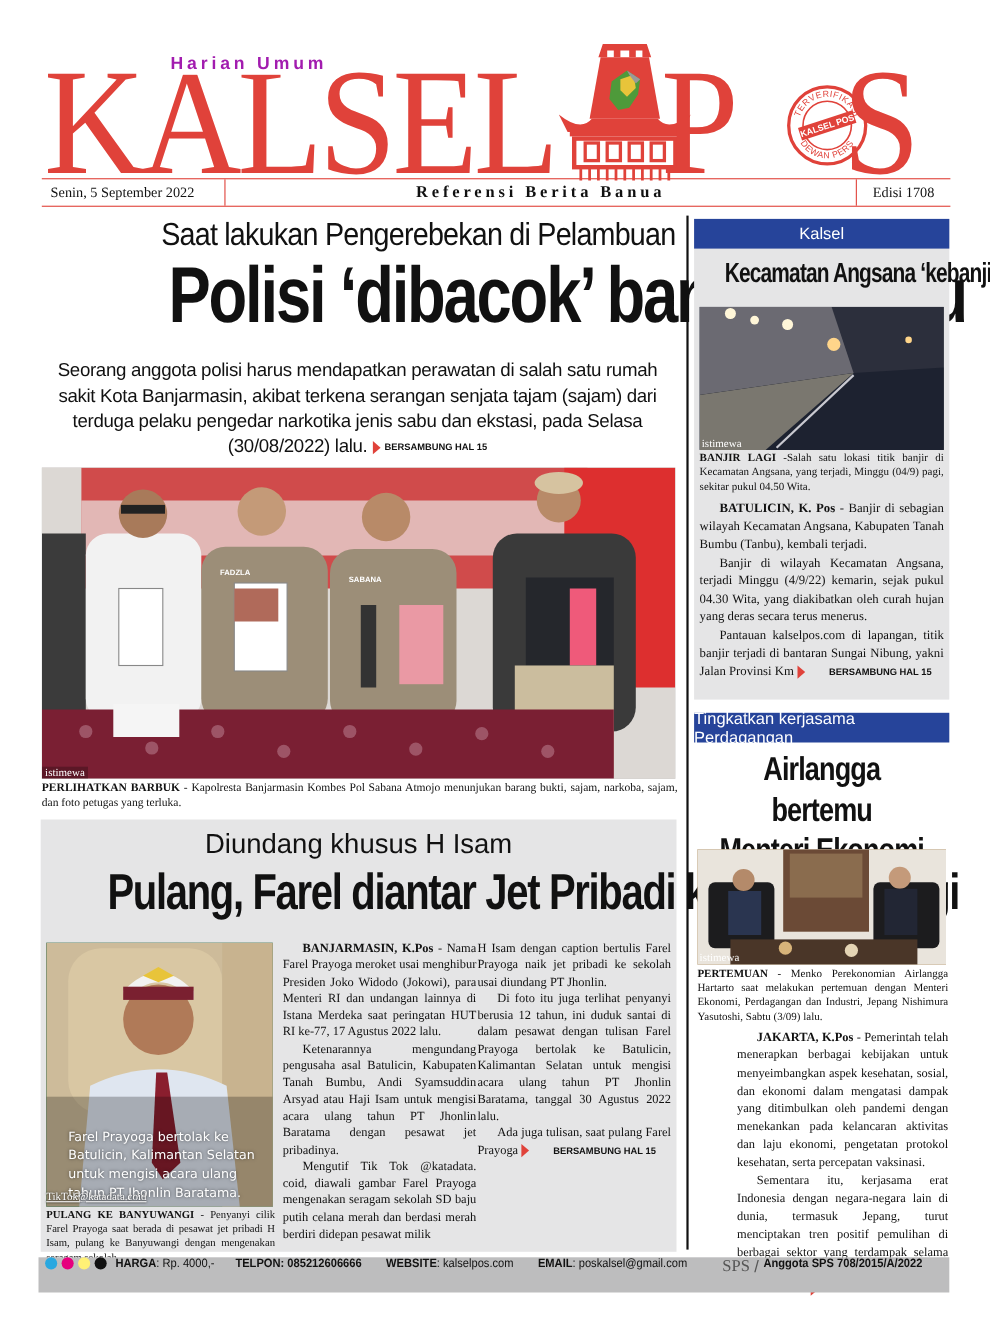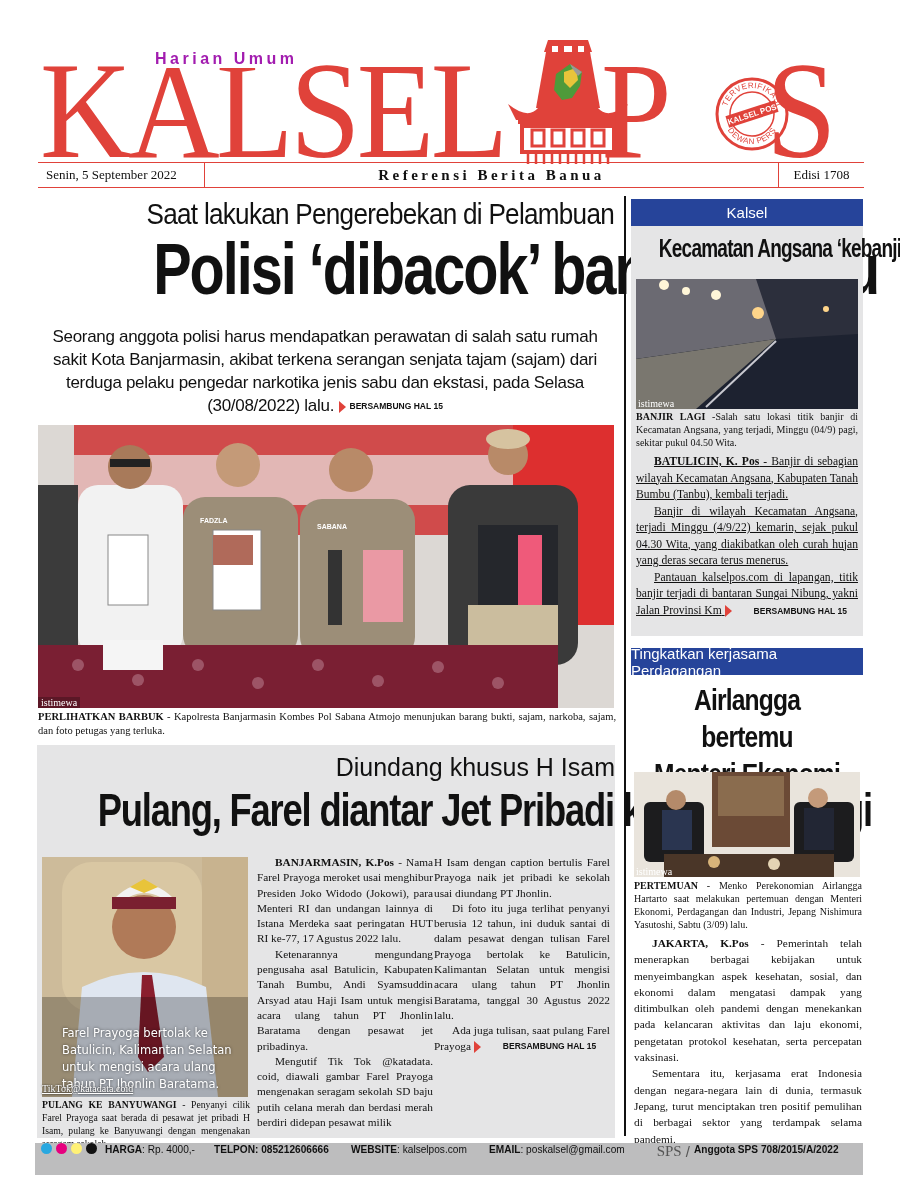--- a/index.html
+++ b/index.html
@@ -32,49 +32,49 @@
   .cont { display: inline-flex; align-items: center; gap: 4px; font-family: "Liberation Sans", sans-serif; font-weight: bold; font-size: 8.5px; letter-spacing: 0; vertical-align: middle; }
   .cont .tri { width: 0; height: 0; border-top: 6px solid transparent; border-bottom: 6px solid transparent; border-left: 7px solid #e0423a; }
 
   .lead-photo { position: absolute; left: 38px; top: 425px; width: 576px; height: 283px; overflow: hidden; background: #c9c6c2; }
   .credit { position: absolute; left: 0; bottom: 0; font-family: "Liberation Serif", serif; font-size: 10px; color: #fff; padding: 0 3px; background: rgba(0,0,0,0.25); }
   .lead-caption { position: absolute; left: 38px; top: 710px; width: 578px; font-size: 10.5px; line-height: 14px; text-align: justify; }
   .lead-caption b { font-weight: bold; }
 
   
   .farel-box { position: absolute; left: 37px; top: 745px; width: 578px; height: 393px; background: #e5e5e6; }
-  .farel-kicker { position: absolute; left: 0; top: 8px; width: 100%; text-align: right; font-family: "Liberation Sans", sans-serif; font-size: 25px; }
+  .farel-kicker { position: absolute; left: 0; top: 8px; width: 100%; text-align: center; font-family: "Liberation Sans", sans-serif; font-size: 25px; }
   .farel-headline { position: absolute; left: 0; top: 38px; width: 100%; text-align: center; font-family: "Liberation Sans", sans-serif; font-weight: bold; font-size: 46px; letter-spacing: -1.5px; transform: scaleX(0.79); transform-origin: center top; white-space: nowrap; }
   .farel-photo { position: absolute; left: 5px; top: 112px; width: 206px; height: 240px; overflow: hidden; background: #14532d; }
   .farel-overlay { position: absolute; left: 20px; top: 168px; width: 184px; font-family: "DejaVu Sans", sans-serif; font-size: 11.5px; line-height: 17px; color: #fff; text-shadow: 0 0 3px rgba(0,0,0,0.6); }
   .farel-credit { position: absolute; left: 5px; top: 338px; font-size: 10px; color: #fff; text-shadow: 0 0 2px #000; text-decoration: underline; }
   .farel-caption { position: absolute; left: 5px; top: 353px; width: 208px; font-size: 9.7px; line-height: 13px; text-align: justify; }
   .farel-col { position: absolute; top: 110px; width: 176px; font-size: 11.3px; line-height: 15.3px; text-align: justify; }
   .farel-col p { text-indent: 18px; }
   .farel-col p.noindent { text-indent: 0; }
   .farel-col1 { left: 220px; }
   .farel-col2 { left: 397px; }
 
   
   .rc { position: absolute; left: 631px; width: 232px; }
   .rc-section { height: 27px; background: #26449a; color: #fff; font-family: "Liberation Sans", sans-serif; font-size: 15px; display: flex; align-items: center; justify-content: center; }
   .kalsel-box { top: 199px; height: 437px; background: #e5e5e6; }
   .kalsel-headline { text-align: center; font-family: "Liberation Sans", sans-serif; font-weight: bold; font-size: 25px; letter-spacing: -1px; margin-top: 8px; transform: scaleX(0.76); transform-origin: center top; white-space: nowrap; }
   .kalsel-photo { position: absolute; left: 5px; top: 80px; width: 222px; height: 130px; overflow: hidden; background: #2a2e3a; }
   .rc-credit { position: absolute; left: 2px; bottom: 0; font-size: 10px; color: #fff; }
   .kalsel-caption { position: absolute; left: 5px; top: 211px; width: 222px; font-size: 10px; line-height: 13px; text-align: justify; }
   .kalsel-body { position: absolute; left: 5px; top: 255px; width: 222px; font-size: 11.6px; line-height: 16.5px; text-align: justify; }
-  .kalsel-body p { text-indent: 18px; text-decoration: underline; }
+  .kalsel-body p { text-indent: 18px; }
 
   .airlangga-box { top: 648px; height: 490px; }
   .airlangga-headline { text-align: center; font-family: "Liberation Sans", sans-serif; font-weight: bold; font-size: 30px; line-height: 37px; letter-spacing: -1px; margin-top: 6px; transform: scaleX(0.82); transform-origin: center top; }
   .airlangga-photo { position: absolute; left: 3px; top: 124px; width: 226px; height: 105px; overflow: hidden; background: #b99d76; }
   .airlangga-caption { position: absolute; left: 3px; top: 231px; width: 228px; font-size: 10px; line-height: 13px; text-align: justify; }
   .airlangga-body { position: absolute; left: 3px; top: 287px; width: 228px; font-size: 11.3px; line-height: 16.3px; text-align: justify; }
-  .airlangga-body p { text-indent: 18px; }
+  .airlangga-body p { text-indent: 18px; margin-left: 36px; }
 
   
   .footer { position: absolute; left: 35px; top: 1143px; width: 828px; height: 32px; background: #bdbdbe; display: flex; align-items: flex-start; font-family: "Liberation Sans", sans-serif; font-size: 11px; color: #111; }
   .dots { display: flex; gap: 4px; padding-left: 6px; width: 108px; }
   .dot { width: 11px; height: 11px; border-radius: 50%; }
   .footer .f-item { margin-right: 12px; white-space: nowrap; transform: scaleX(0.92); transform-origin: left center; }
   .footer b { font-weight: bold; }
   .sps-logo { font-family: "Liberation Serif", serif; font-size: 15px; color: #555; margin-left: 8px; margin-right: 4px; }
   .sps-slash { color: #555; font-size: 15px; margin-right: 4px; }
 </style>

